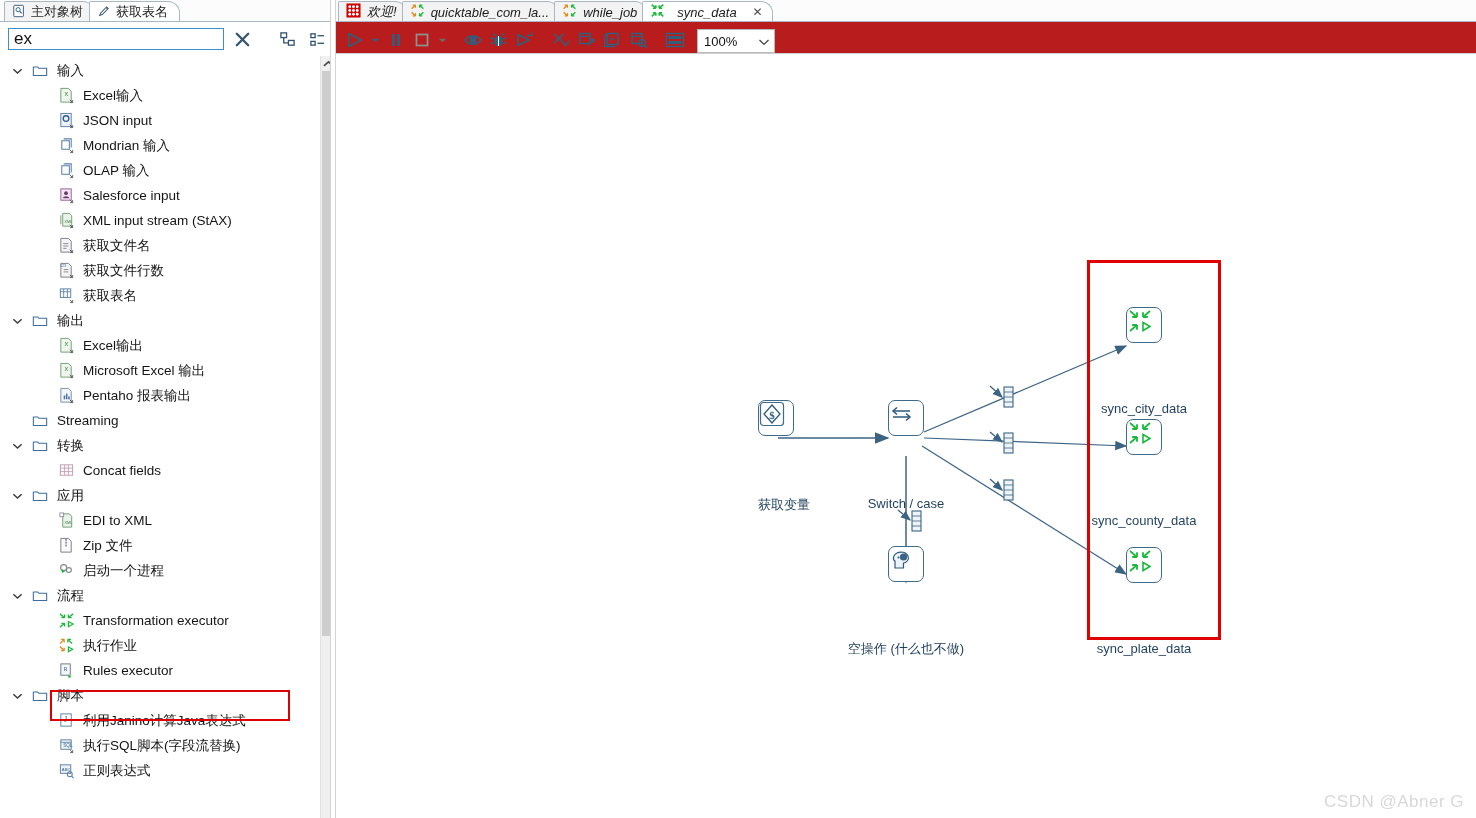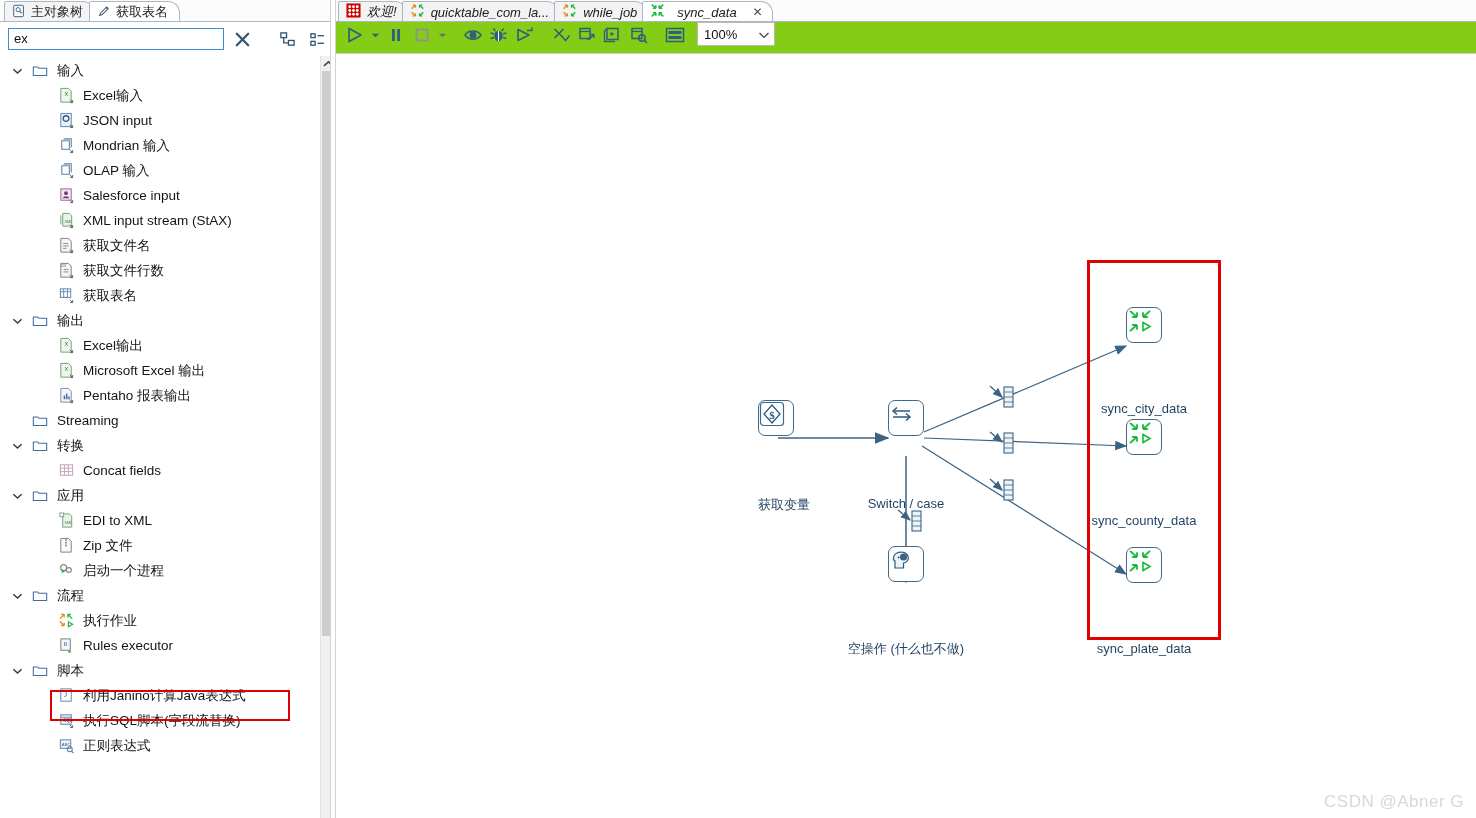--- a/index.html
+++ b/index.html
@@ -54,21 +54,21 @@
     height:34px;display:flex;align-items:center;
     padding:0 8px;gap:8px;background:#ffffff;
     box-sizing:border-box;
   }
   .search-box{
     flex:0 0 auto;width:216px;height:22px;
     border:1px solid #3d8fd1;background:#ffffff;
     display:flex;align-items:center;padding:0 5px;
     box-sizing:border-box;
   }
-  .search-box .sval{font-size:13px;color:#111;line-height:20px;}
+  .search-box .sval{font-size:17px;color:#111;line-height:20px;}
   .icon-btn{
     width:22px;height:22px;display:flex;align-items:center;justify-content:center;
     cursor:default;
   }
 
   
   .tree-wrap{
     position:relative;flex:1 1 auto;
     overflow:hidden;background:#ffffff;
   }
@@ -136,23 +136,23 @@
     padding:0 9px 0 7px;font-size:13px;
     background:#f3f3f3;border:1px solid #a9b7c6;border-bottom:none;
     border-radius:2px 12px 0 0;margin-right:-5px;box-sizing:border-box;
     white-space:nowrap;color:#1b1b1b;
   }
   .etab.active{background:#ffffff;gap:12px;}
   .etab .x{font-size:12px;color:#4a4a4a;margin-left:4px;}
   .etabs-underline{position:absolute;left:0;bottom:0;right:0;height:1px;background:#a9b7c6;}
 
   .toolbar{
-    height:32px;background:#84cc16;
+    height:32px;background:#b91c1c;
     border-bottom:1px solid #d0d0d0;
-    display:flex;align-items:flex-start;gap:1px;
+    display:flex;align-items:flex-end;gap:1px;
     padding-left:6px;box-sizing:border-box;
   }
   .tbtn{
     width:25px;height:26px;display:flex;align-items:center;justify-content:center;
   }
   .tbtn.narrow{width:14px;}
   .tsep{width:9px;}
   .zoom-combo{
     margin-left:9px;width:78px;height:24px;
     background:#ffffff;border:1px solid #b9b9b9;
@@ -484,20 +484,34 @@
               <svg width="11" height="8" viewBox="0 0 12 8">
                 <path d="M1.5 2 L6 6.2 L10.5 2" fill="none" stroke="#3c3c3c" stroke-width="1.6"></path>
               </svg>
             </span>
             <span class="ticon">
               <svg width="16" height="16" viewBox="0 0 18 18">
                 <path d="M1.5 4.5 L6.5 4.5 L7.8 6 L16.5 6 L16.5 14 L1.5 14 Z" fill="#fff" stroke="#3c6e9f" stroke-width="1.2" stroke-linejoin="round"></path>
               </svg>
             </span>
             <span class="tlbl">流程</span>
+          </div>
+          <div class="trow leaf">
+            <span class="ticon">
+              <svg width="17" height="17" viewBox="0 0 18 18">
+                <path d="M2 2 L7 6" stroke="#1ab93c" stroke-width="1.4"></path>
+                <path d="M7 6 L3.6 6 M7 6 L7 2.6" stroke="#1ab93c" stroke-width="1.4"></path>
+                <path d="M16 2 L11 6" stroke="#1ab93c" stroke-width="1.4"></path>
+                <path d="M11 6 L14.4 6 M11 6 L11 2.6" stroke="#1ab93c" stroke-width="1.4"></path>
+                <path d="M2 16 L7 12" stroke="#1ab93c" stroke-width="1.4"></path>
+                <path d="M7 12 L3.6 12 M7 12 L7 15.4" stroke="#1ab93c" stroke-width="1.4"></path>
+                <path d="M11 10 L16 12.8 L11 15.6 Z" fill="none" stroke="#1ab93c" stroke-width="1.3"></path>
+              </svg>
+            </span>
+            <span class="tlbl">Transformation executor</span>
           </div>
           <div class="trow leaf">
             <span class="ticon">
               <svg width="17" height="17" viewBox="0 0 18 18">
                 <path d="M2 7 L6.5 2.5" stroke="#e08a1e" stroke-width="1.4"></path>
                 <path d="M6.5 2.5 L3.3 2.5 M6.5 2.5 L6.5 5.7" stroke="#e08a1e" stroke-width="1.4"></path>
                 <path d="M15 7 L10.5 2.5" stroke="#1ab93c" stroke-width="1.4"></path>
                 <path d="M10.5 2.5 L13.7 2.5 M10.5 2.5 L10.5 5.7" stroke="#1ab93c" stroke-width="1.4"></path>
                 <path d="M2 10 L6.5 14.5" stroke="#e08a1e" stroke-width="1.4"></path>
                 <path d="M6.5 14.5 L3.3 14.5 M6.5 14.5 L6.5 11.3" stroke="#e08a1e" stroke-width="1.4"></path>

